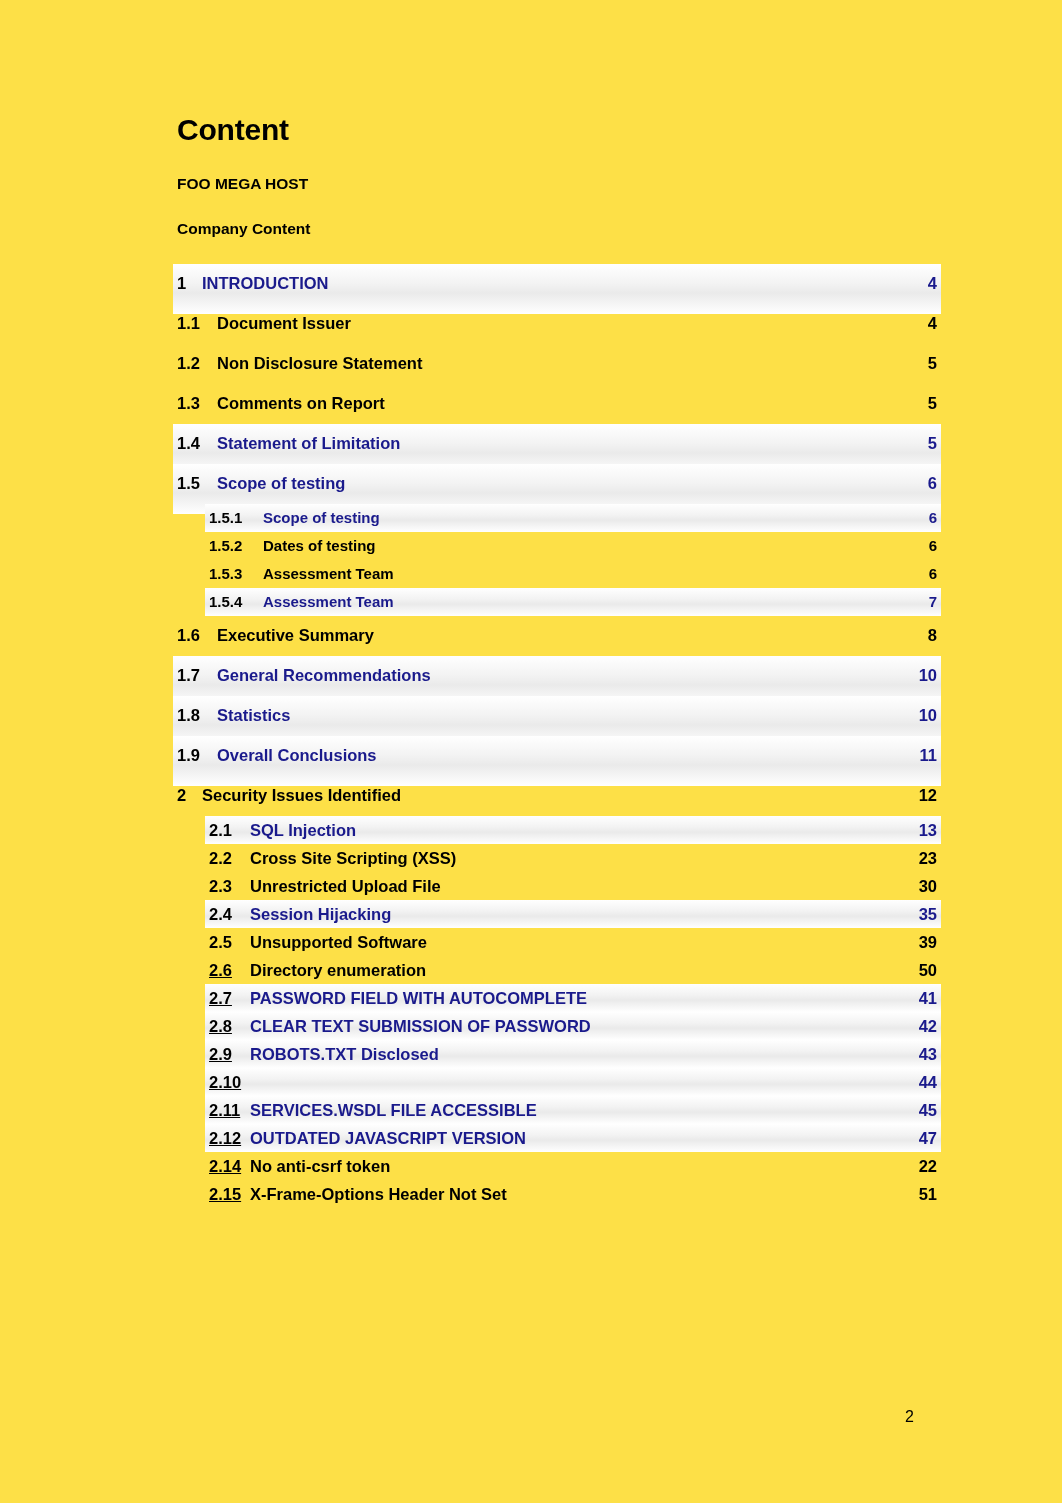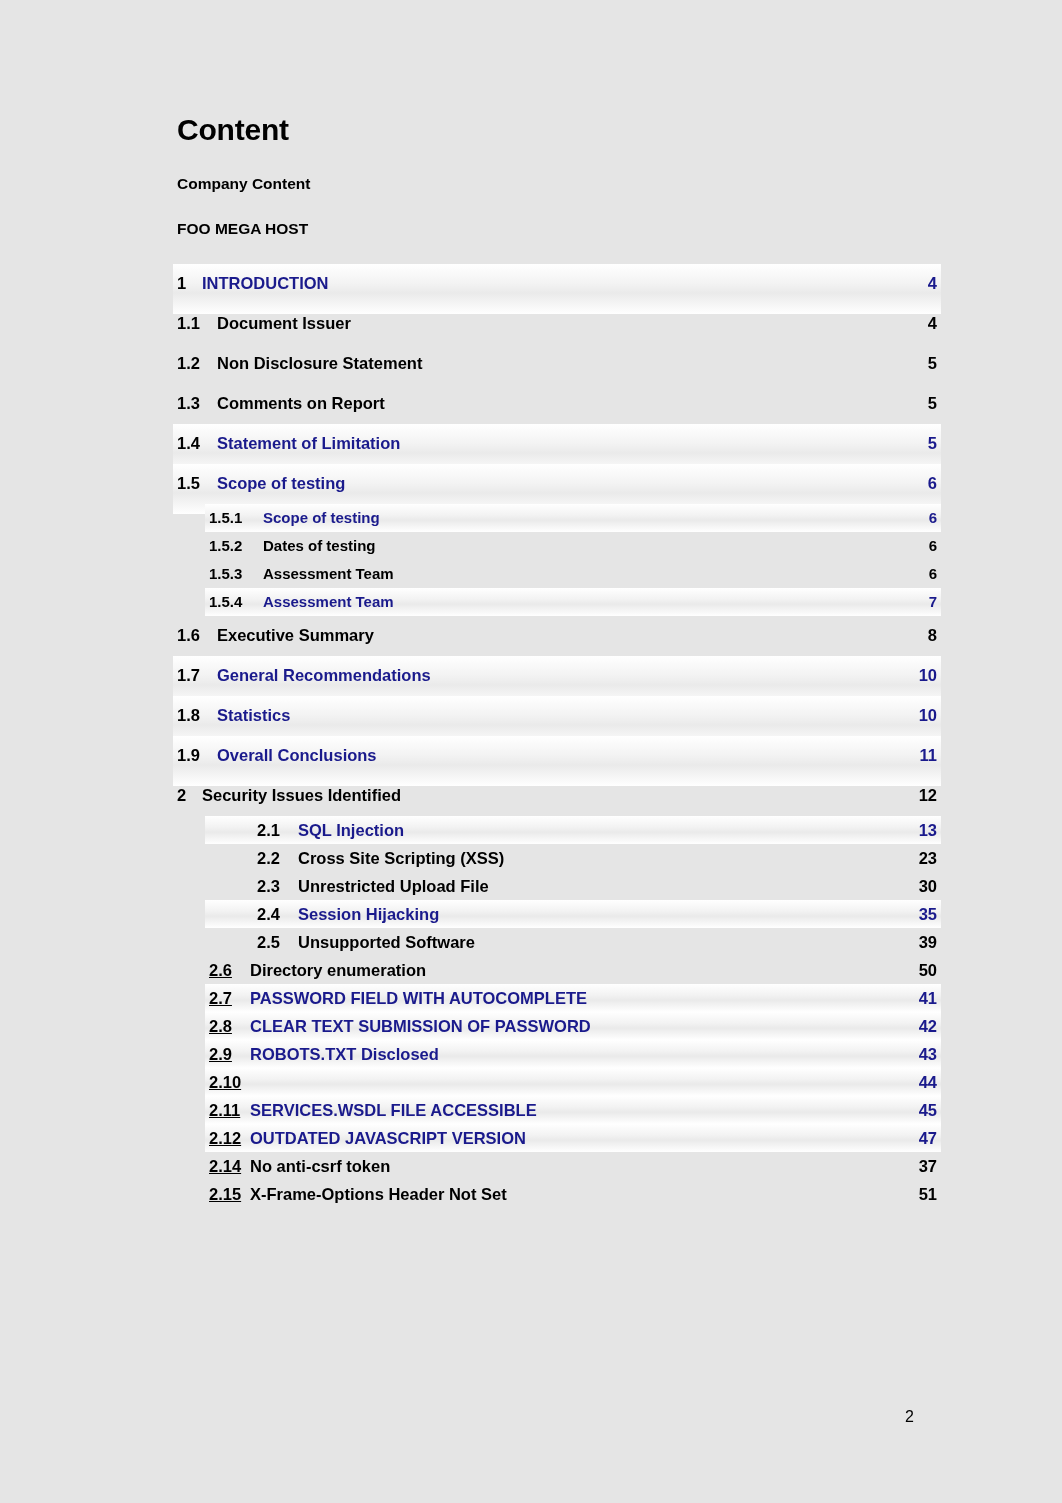--- a/index.html
+++ b/index.html
@@ -12,21 +12,21 @@
     color: #000000;
     position: relative;
     overflow: hidden;
   }
 
   .page {
     position: absolute;
     left: 0; top: 0;
     width: 1062px;
     height: 1503px;
-    background: #e5e5e5;
+    background: #fde047;
   }
 
   .content-area {
     position: absolute;
     left: 177px;
     top: 112px;
     width: 760px;
   }
 
   
@@ -109,21 +109,21 @@
   .lvl3 .title { margin-left: 8px; }
 
   
   .lvl2b {
     font-size: 16.5px;
     line-height: 21px;
     height: 28px;
     padding-top: 4px;
     margin-left: 32px;
   }
-  .lvl2b .num  { width: 32px; margin-left: 48px; }
+  .lvl2b .num  { width: 32px; }
   .lvl2b .title { margin-left: 9px; }
 
   
   .lvl2c {
     font-size: 16.5px;
     line-height: 21px;
     height: 28px;
     padding-top: 4px;
     margin-left: 32px;
   }
@@ -168,23 +168,23 @@
 </style>
 </head>
 <body>
 
 <div class="page">
 
   <div class="content-area">
 
     <h1 class="doc-title">Content</h1>
 
+    <div class="plain-line">FOO MEGA HOST</div>
+
     <div class="plain-line">Company Content</div>
-
-    <div class="plain-line">FOO MEGA HOST</div>
 
     <div class="toc" id="toc-list">
         <div class="toc-row lvl1 link wide">
           <span class="num">1</span>
           <span class="title">INTRODUCTION</span>
           <span class="filler"></span>
           <span class="pageno">4</span>
         </div>
         <div class="toc-row lvl2">
           <span class="num">1.1</span>
@@ -338,21 +338,21 @@
         <div class="toc-row lvl2c link">
           <span class="num">2.12</span>
           <span class="title">OUTDATED JAVASCRIPT VERSION</span>
           <span class="filler"></span>
           <span class="pageno">47</span>
         </div>
         <div class="toc-row lvl2c">
           <span class="num">2.14</span>
           <span class="title">No anti-csrf token</span>
           <span class="filler"></span>
-          <span class="pageno">37</span>
+          <span class="pageno">22</span>
         </div>
         <div class="toc-row lvl2c">
           <span class="num">2.15</span>
           <span class="title">X-Frame-Options Header Not Set</span>
           <span class="filler"></span>
           <span class="pageno">51</span>
         </div>
       </div>
 
   </div>

